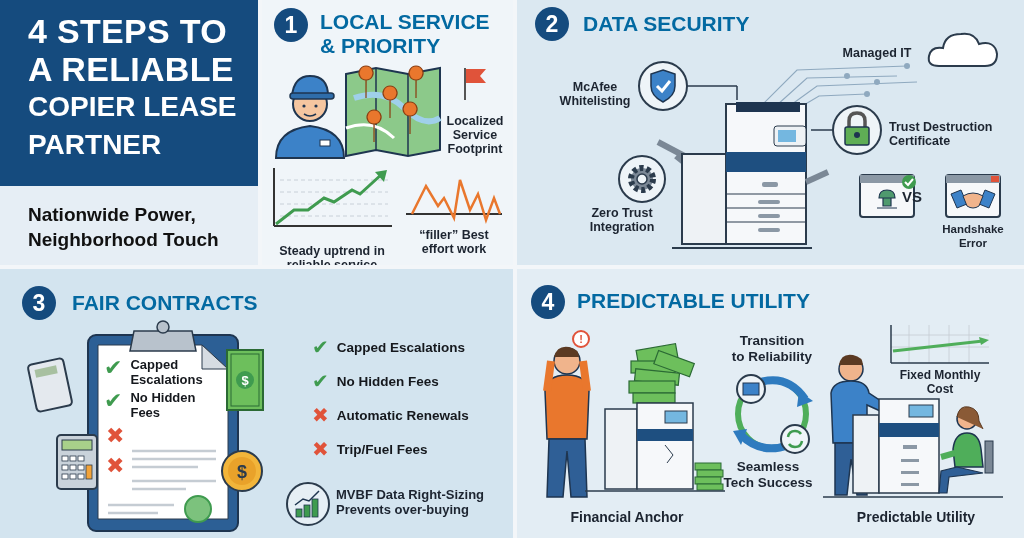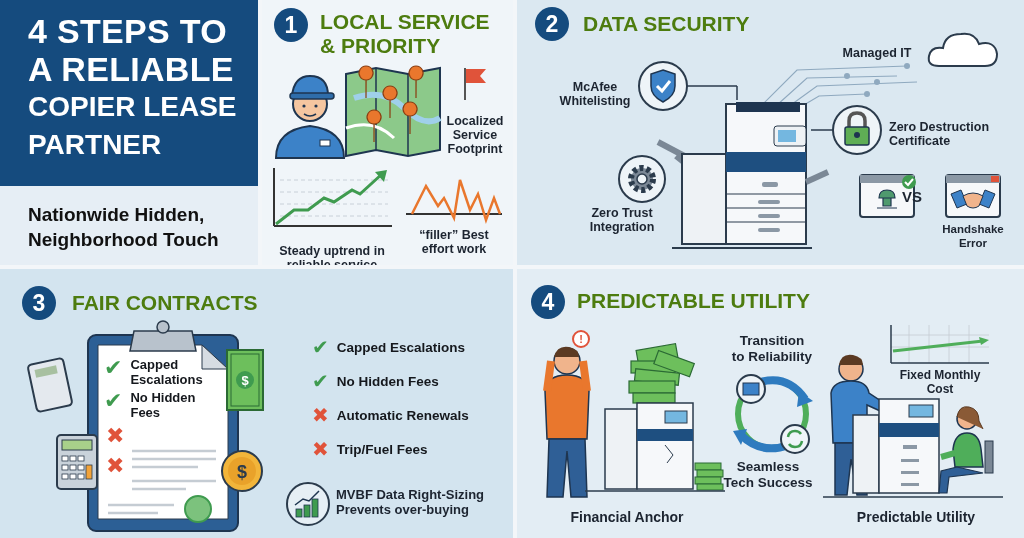--- a/index.html
+++ b/index.html
@@ -9,38 +9,38 @@
 #title-box{position:absolute;left:0;top:0;width:274px;height:186px;background:#154b7e;padding:12px 0 4px 28px}
 #title-box div{color:#fff;font-weight:bold;line-height:38px}
 .t-big{font-size:34px;letter-spacing:.3px}
 .t-mid{font-size:28px}
 #subtitle{position:absolute;left:28px;top:202px;font-weight:bold;font-size:19px;line-height:25px;color:#111}
 #p1{left:262px;top:0;width:251px;height:265px;background:#f0f5f9}
 #p2{left:517px;top:0;width:507px;height:265px;background:#dbe8f1}
 #p3{left:0;top:269px;width:513px;height:269px;background:#d3e4ef}
 #p4{left:517px;top:269px;width:507px;height:269px;background:#e3edf4}
 .num{position:absolute;width:34px;height:34px;border-radius:50%;background:#154b7e;color:#fff;font-weight:bold;font-size:23px;display:flex;align-items:center;justify-content:center}
-.ptitle{position:absolute;font-weight:bold;font-size:21px;line-height:24px;color:#4d7c0f}
+.ptitle{position:absolute;font-weight:bold;font-size:21px;line-height:24px;color:#0369a1}
 .lbl{position:absolute;font-weight:bold;font-size:12.5px;line-height:14px;color:#1c2430;text-align:center}
 .lbl.l{text-align:left}.lbl.r{text-align:center}
 .chk{position:absolute;display:flex;align-items:center;gap:8px;font-weight:bold;font-size:13.5px;color:#15181d}
 svg{position:absolute;overflow:visible}
 </style>
 </head>
 <body>
 
 <div class="panel" id="p-title">
   <div id="title-box">
     <div class="t-big">4 STEPS TO</div>
     <div class="t-big">A RELIABLE</div>
     <div class="t-mid">COPIER LEASE</div>
     <div class="t-mid">PARTNER</div>
   </div>
   <div id="subtitle">
-    <div>Nationwide Hidden,</div>
+    <div>Nationwide Power,</div>
     <div>Neighborhood Touch</div>
   </div>
 </div>
 
 <div class="panel" id="p1">
   <div class="num" style="left:12px;top:8px">1</div>
   <div class="ptitle" style="left:58px;top:10px">
     <div>LOCAL SERVICE</div>
     <div>&amp; PRIORITY</div>
   </div>
@@ -167,21 +167,21 @@
   </svg>
 
   <svg style="left:314px;top:104px" width="52" height="52" viewBox="0 0 52 52">
     <line x1="-20" y1="26" x2="2" y2="26" stroke="#2b3b4c" stroke-width="1.5"></line>
     <circle cx="26" cy="26" r="24" fill="#eef4f8" stroke="#2b3b4c" stroke-width="2"></circle>
     <path d="M18 24 L18 17 Q18 9 26 9 Q34 9 34 17 L34 24" stroke="#555" stroke-width="3.5" fill="none"></path>
     <rect x="14" y="23" width="24" height="18" rx="2" fill="#5fae55" stroke="#1e3550" stroke-width="1.5"></rect>
     <circle cx="26" cy="31" r="3" fill="#1e3550"></circle>
   </svg>
   <div class="lbl l" style="left:372px;top:120px;width:120px">
-    <div>Zero Destruction</div>
+    <div>Trust Destruction</div>
     <div>Certificate</div>
   </div>
 
   <svg style="left:100px;top:154px" width="50" height="50" viewBox="0 0 50 50">
     <circle cx="25" cy="25" r="23" fill="#eef4f8" stroke="#2b3b4c" stroke-width="2"></circle>
     <circle cx="25" cy="25" r="11" fill="#7b8896" stroke="#2b3b4c" stroke-width="6" stroke-dasharray="4 3"></circle>
     <circle cx="25" cy="25" r="5" fill="#eef4f8" stroke="#2b3b4c" stroke-width="1.5"></circle>
   </svg>
   <div class="lbl" style="left:60px;top:206px;width:90px">
     <div>Zero Trust</div>

